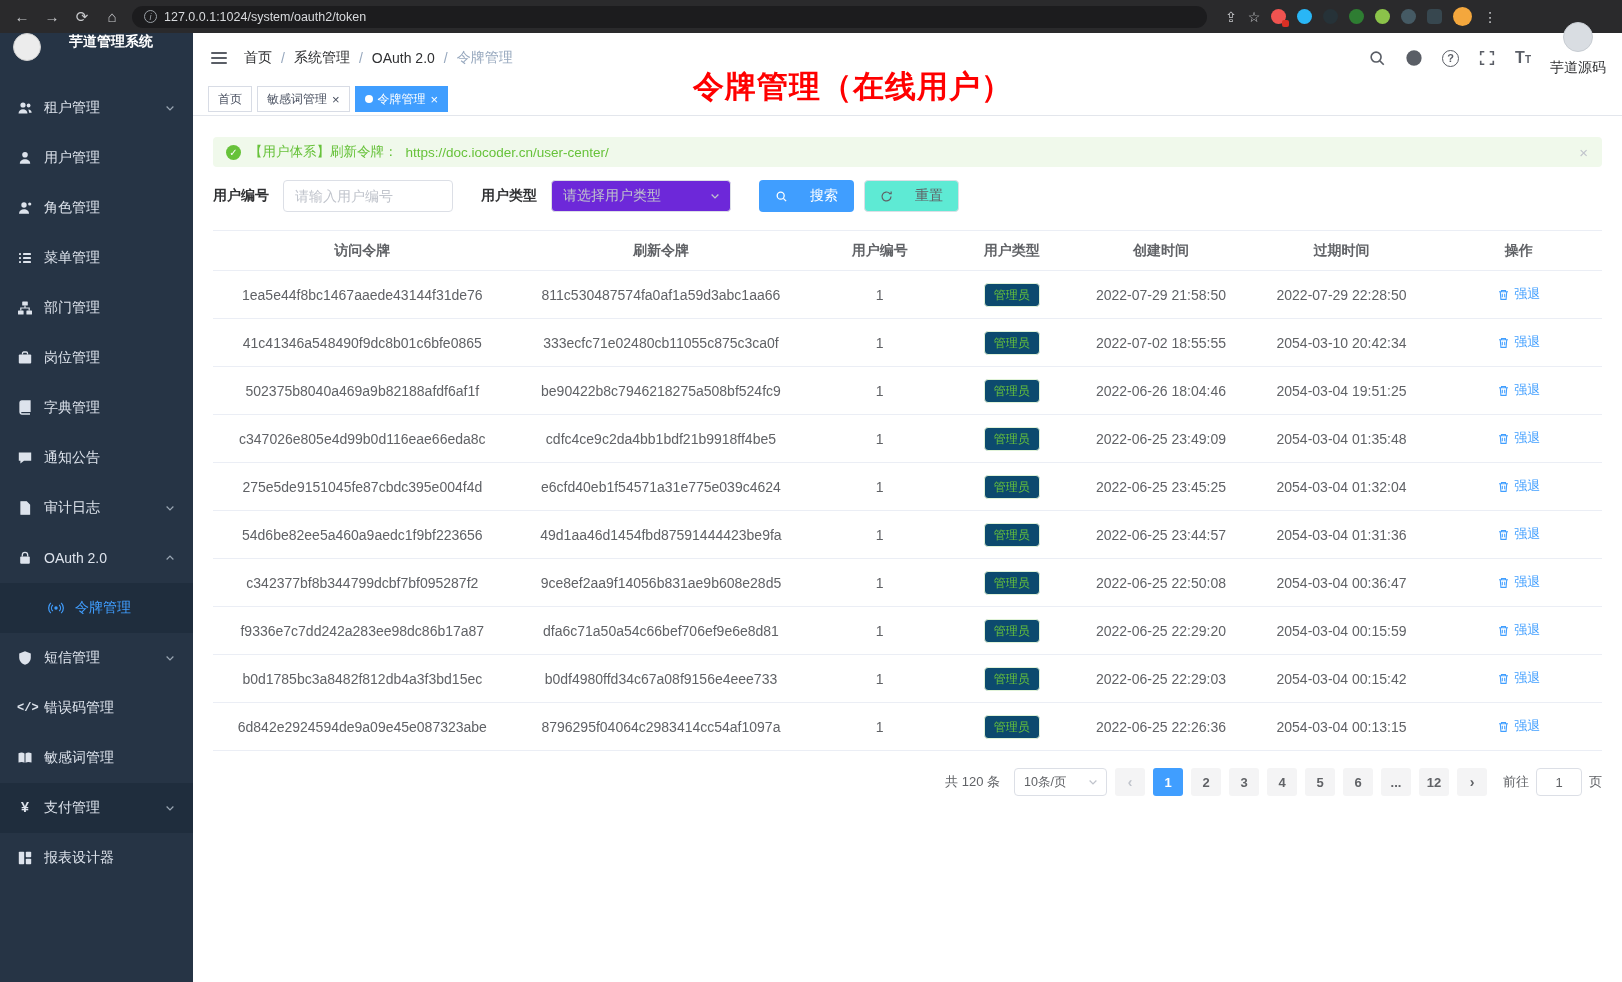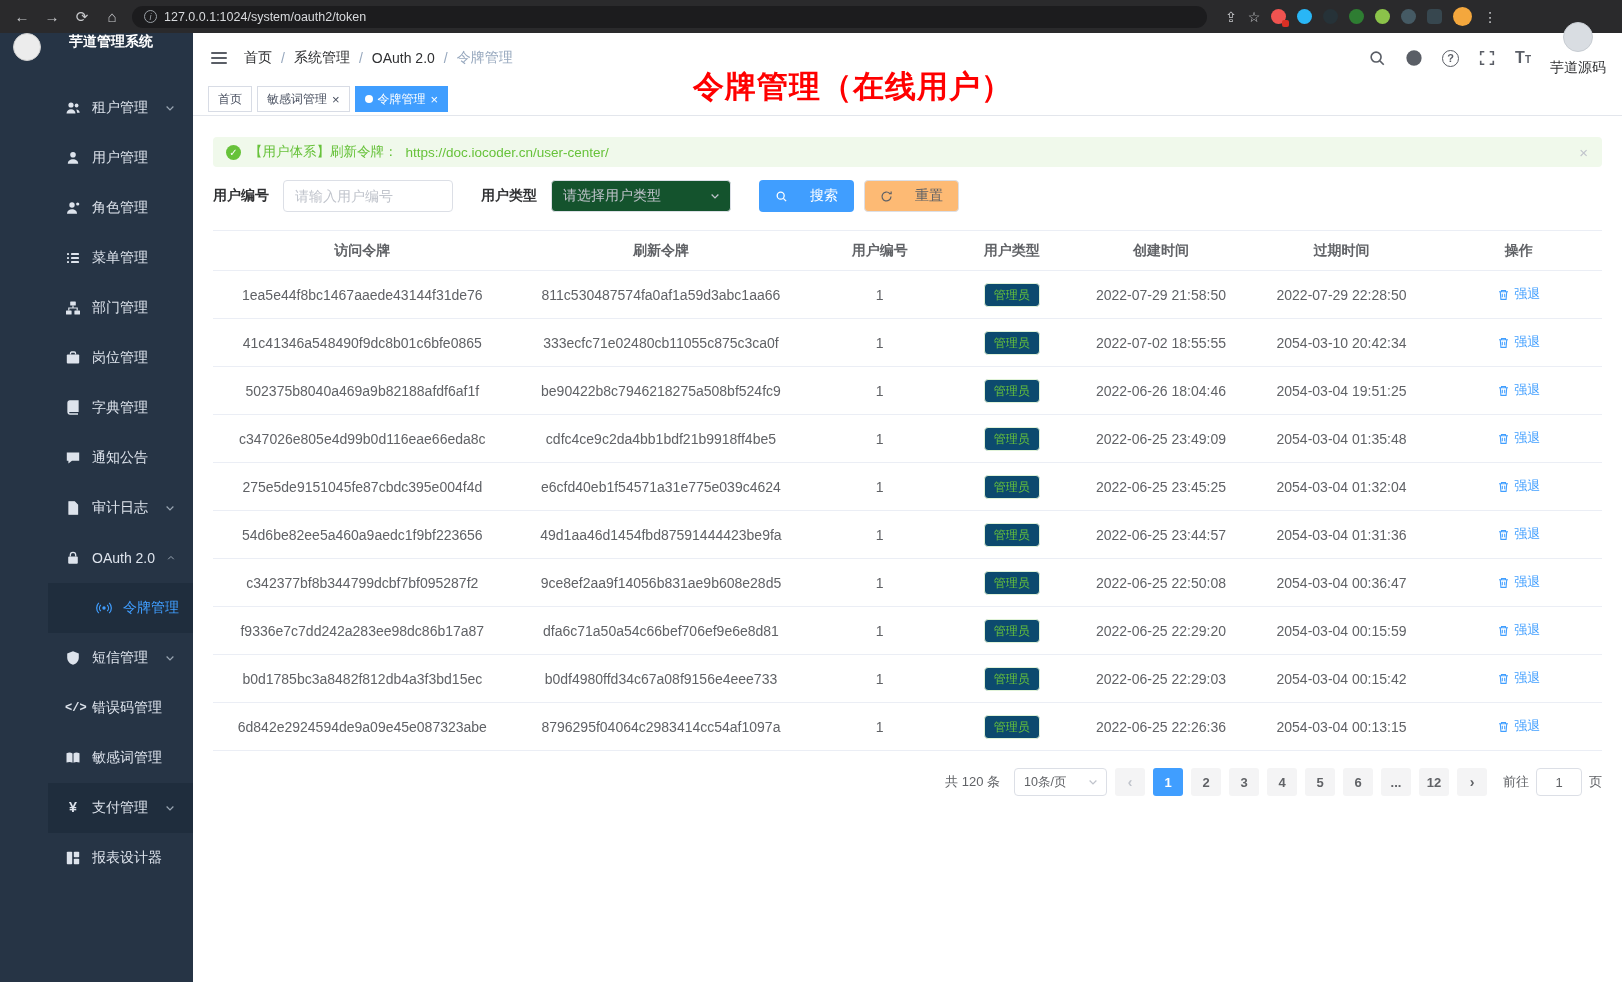--- a/index.html
+++ b/index.html
@@ -22,21 +22,21 @@
 
   
   .app { flex:1; display:flex; min-height:0; }
 
   
   .sidebar { flex:0 0 193px; background:#263445; color:#dde3ec; display:flex; flex-direction:column; overflow:hidden; }
   .logo { height:50px; display:flex; align-items:flex-start; gap:28px; padding:0 13px; cursor:pointer; }
   .logo-avatar { width:28px; height:28px; border-radius:50%; background:#ececec; border:1px solid #cfcfcf; }
   .logo-title { color:#fff; font-weight:700; font-size:14px; }
   .menu { flex:1; overflow:hidden; }
-  .menu-item { height:50px; display:flex; align-items:center; gap:11px; padding:0 17px; font-size:14px; cursor:pointer;margin-left:48px; }
+  .menu-item { height:50px; display:flex; align-items:center; gap:11px; padding:0 17px; font-size:14px; cursor:pointer; }
   .menu-item .lbl { white-space:nowrap; }
   .menu-item .chev { margin-left:auto; width:12px; height:12px; color:#9aa6b3; }
   .menu-item .chev.up { transform:rotate(180deg); }
   .menu-item.sub { padding-left:48px; background:#1f2d3d; }
   .menu-item.dark { background:#1f2d3d; }
   .menu-item.active { color:#409eff; }
   .si { width:16px; height:16px; fill:currentColor; flex:0 0 16px; }
   .txt-ico { width:16px; flex:0 0 16px; text-align:center; font-weight:700; font-size:12px; line-height:1;
     font-family:"Liberation Mono","DejaVu Sans Mono",monospace; }
 
@@ -79,26 +79,26 @@
   .alert-close { position:absolute; right:14px; color:#c0c4cc; font-size:15px; cursor:pointer; line-height:1; }
 
   .filters { display:flex; align-items:center; margin-top:13px; }
   .field { display:flex; align-items:center; margin-right:28px; }
   .f-label { font-size:14px; font-weight:700; color:#303133; margin-right:14px; white-space:nowrap; }
   .text-input { width:170px; height:32px; border:1px solid #dcdfe6; border-radius:4px; padding:0 11px;
     font-size:14px; color:#606266; outline:none; font-family:inherit; }
   .text-input::placeholder { color:#c0c4cc; }
   .select { width:180px; height:32px; border:1px solid #dcdfe6; border-radius:4px; padding:0 9px 0 11px;
     display:flex; align-items:center; justify-content:space-between; font-size:14px; color:#c0c4cc;
-    background:#14532d; cursor:pointer; }
+    background:#6d28d9; cursor:pointer; }
   .sel-caret { width:12px; height:12px; color:#c0c4cc; }
   .btn { height:32px; border-radius:4px; display:inline-flex; align-items:center; gap:22px; padding:0 15px;
     font-size:14px; cursor:pointer; border:1px solid transparent; font-family:inherit; }
   .btn-primary { background:#409eff; color:#fff; margin-right:10px; }
-  .btn-plain { background:#fdba74; border-color:#dcdfe6; color:#606266;text-align:right; }
+  .btn-plain { background:#5eead4; border-color:#dcdfe6; color:#606266;text-align:right; }
   .btn-ic { width:13px; height:13px; }
 
   .data-table { width:100%; border-collapse:collapse; margin-top:18px; font-size:14px; color:#606266; table-layout:fixed; }
   .data-table th { height:40px; font-weight:600; color:#606266; text-align:center;
     border-top:1px solid #ebeef5; border-bottom:1px solid #ebeef5; white-space:nowrap; }
   .data-table td { height:48px; text-align:center; border-bottom:1px solid #ebeef5; white-space:nowrap; overflow:hidden; }
   .badge { display:inline-block; padding:2px 9px; font-size:12px; color:#67c23a; background:#0c4a6e;
     border:1px solid #e1f3d8; border-radius:4px; line-height:1.5; }
   .op-link { color:#409eff; display:inline-flex; align-items:center; gap:4px; font-size:13px; cursor:pointer; }
   .trash { width:13px; height:13px; }

